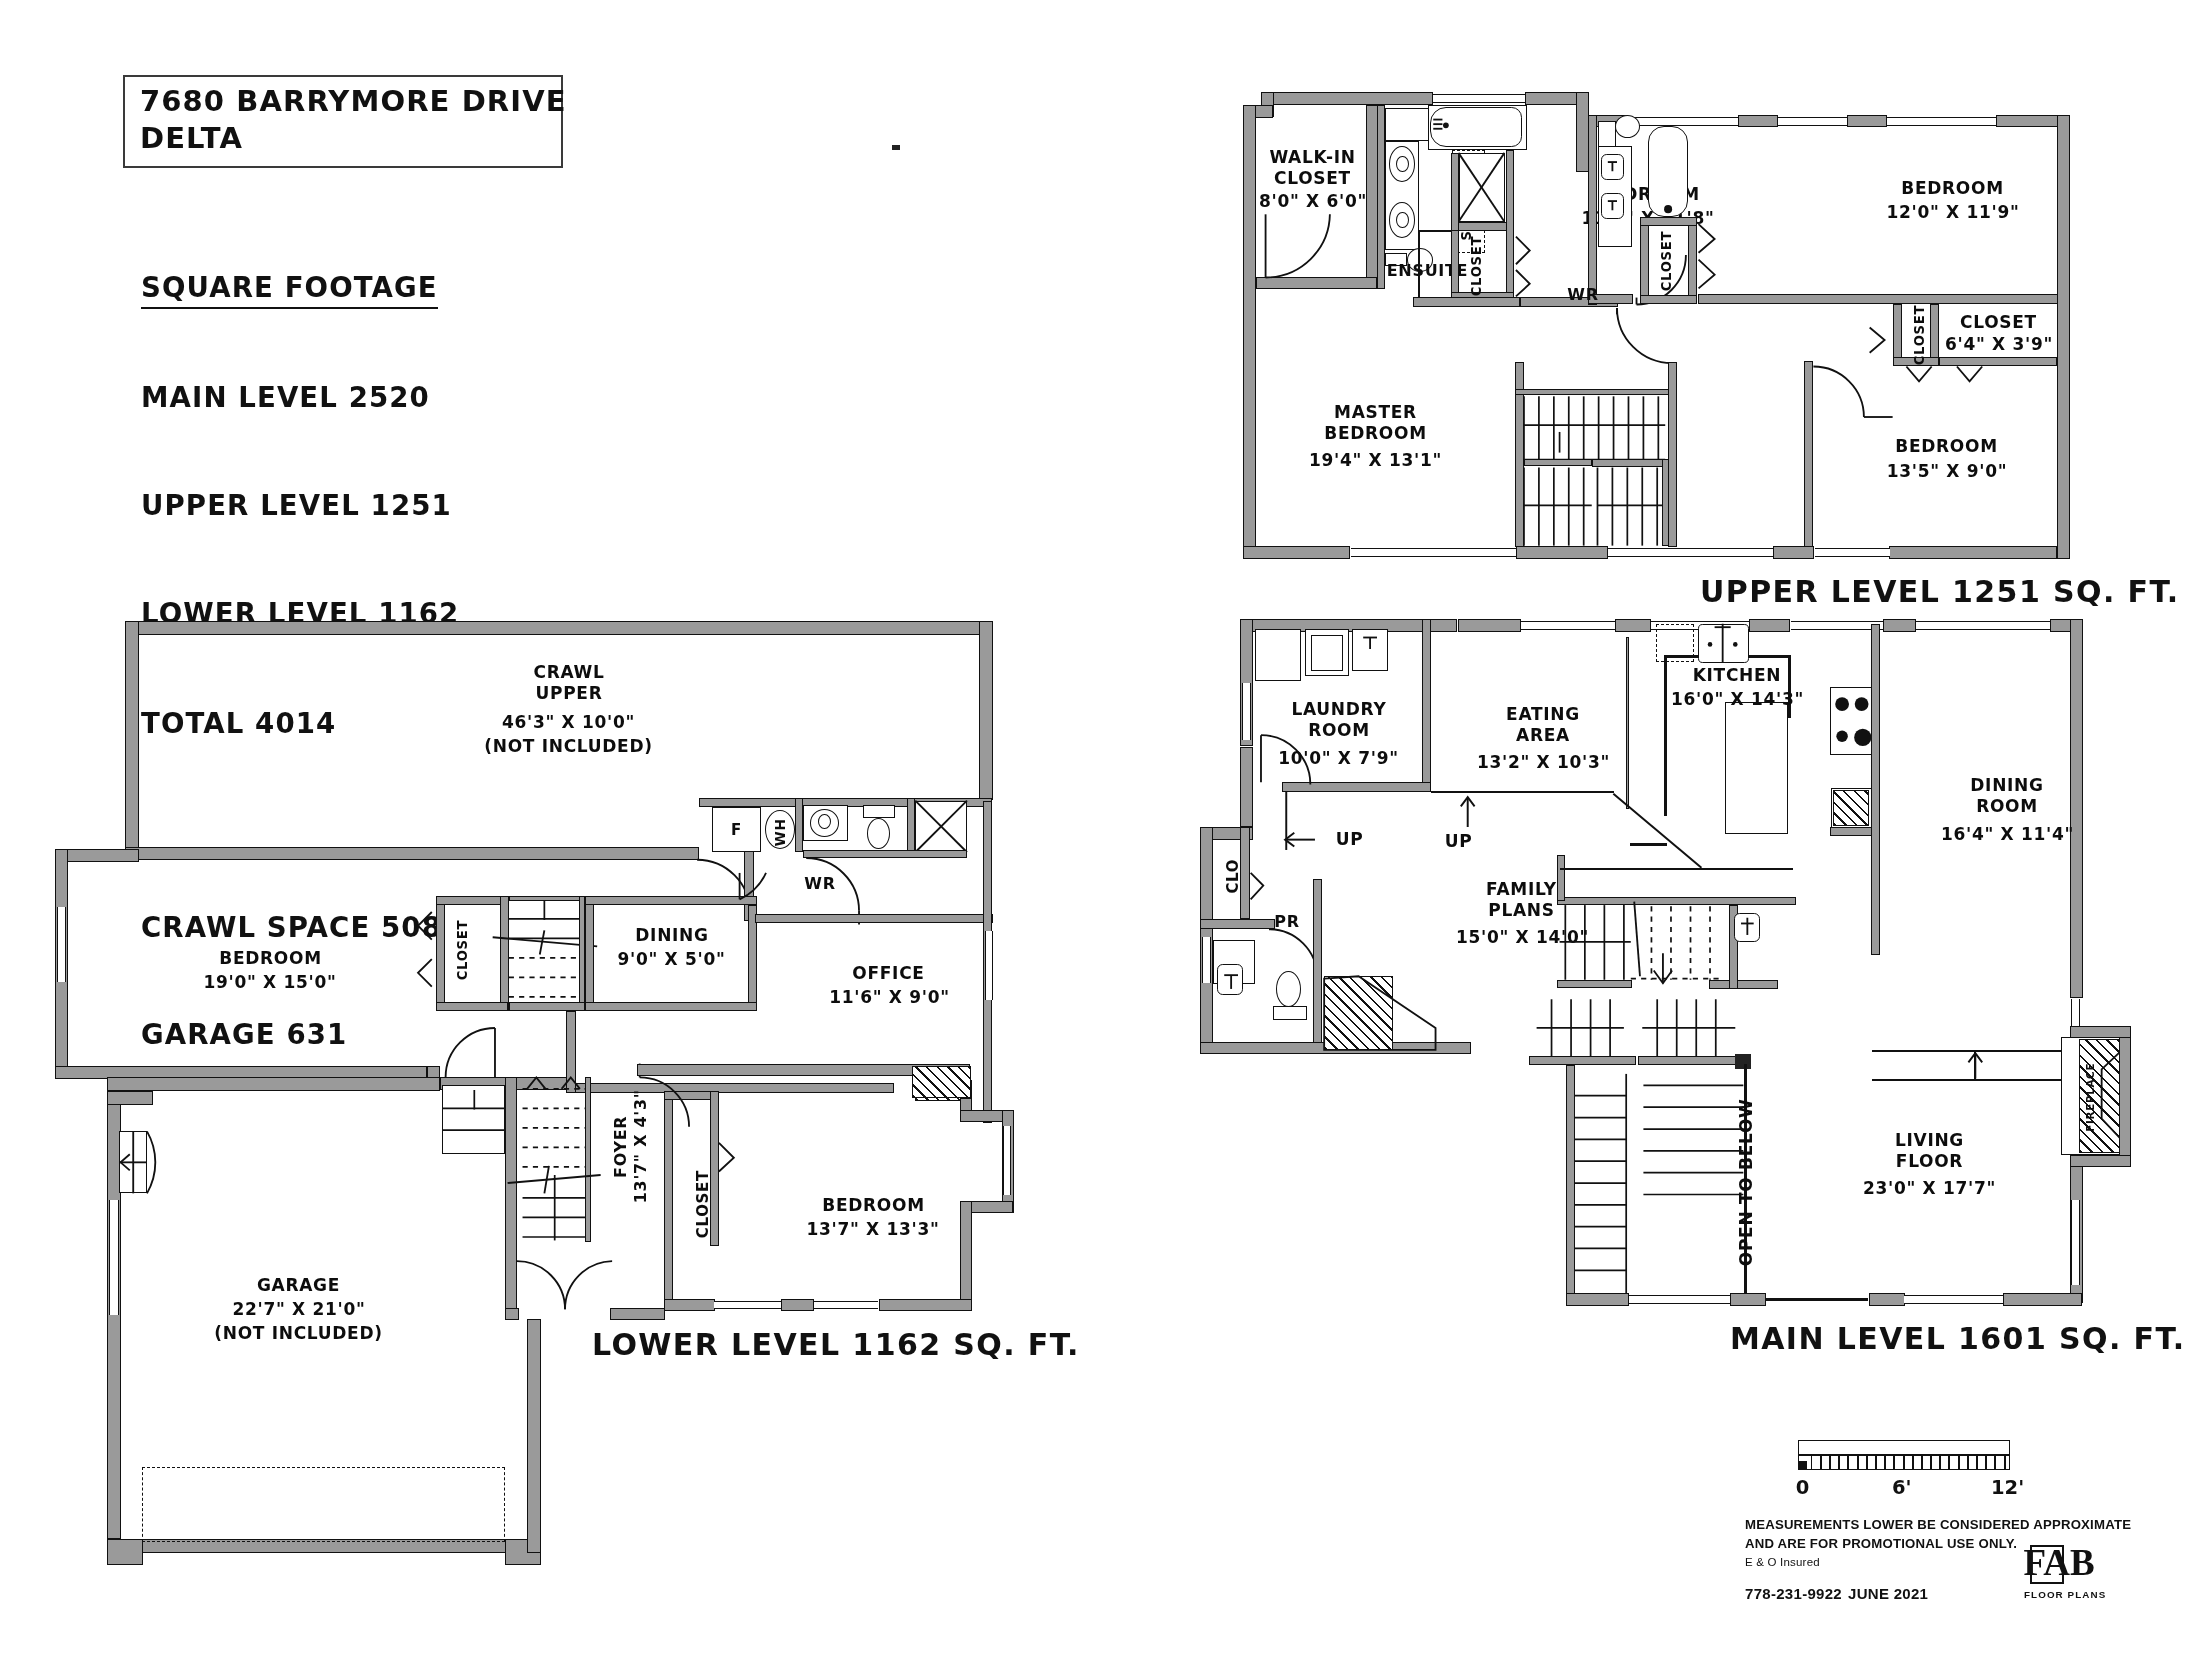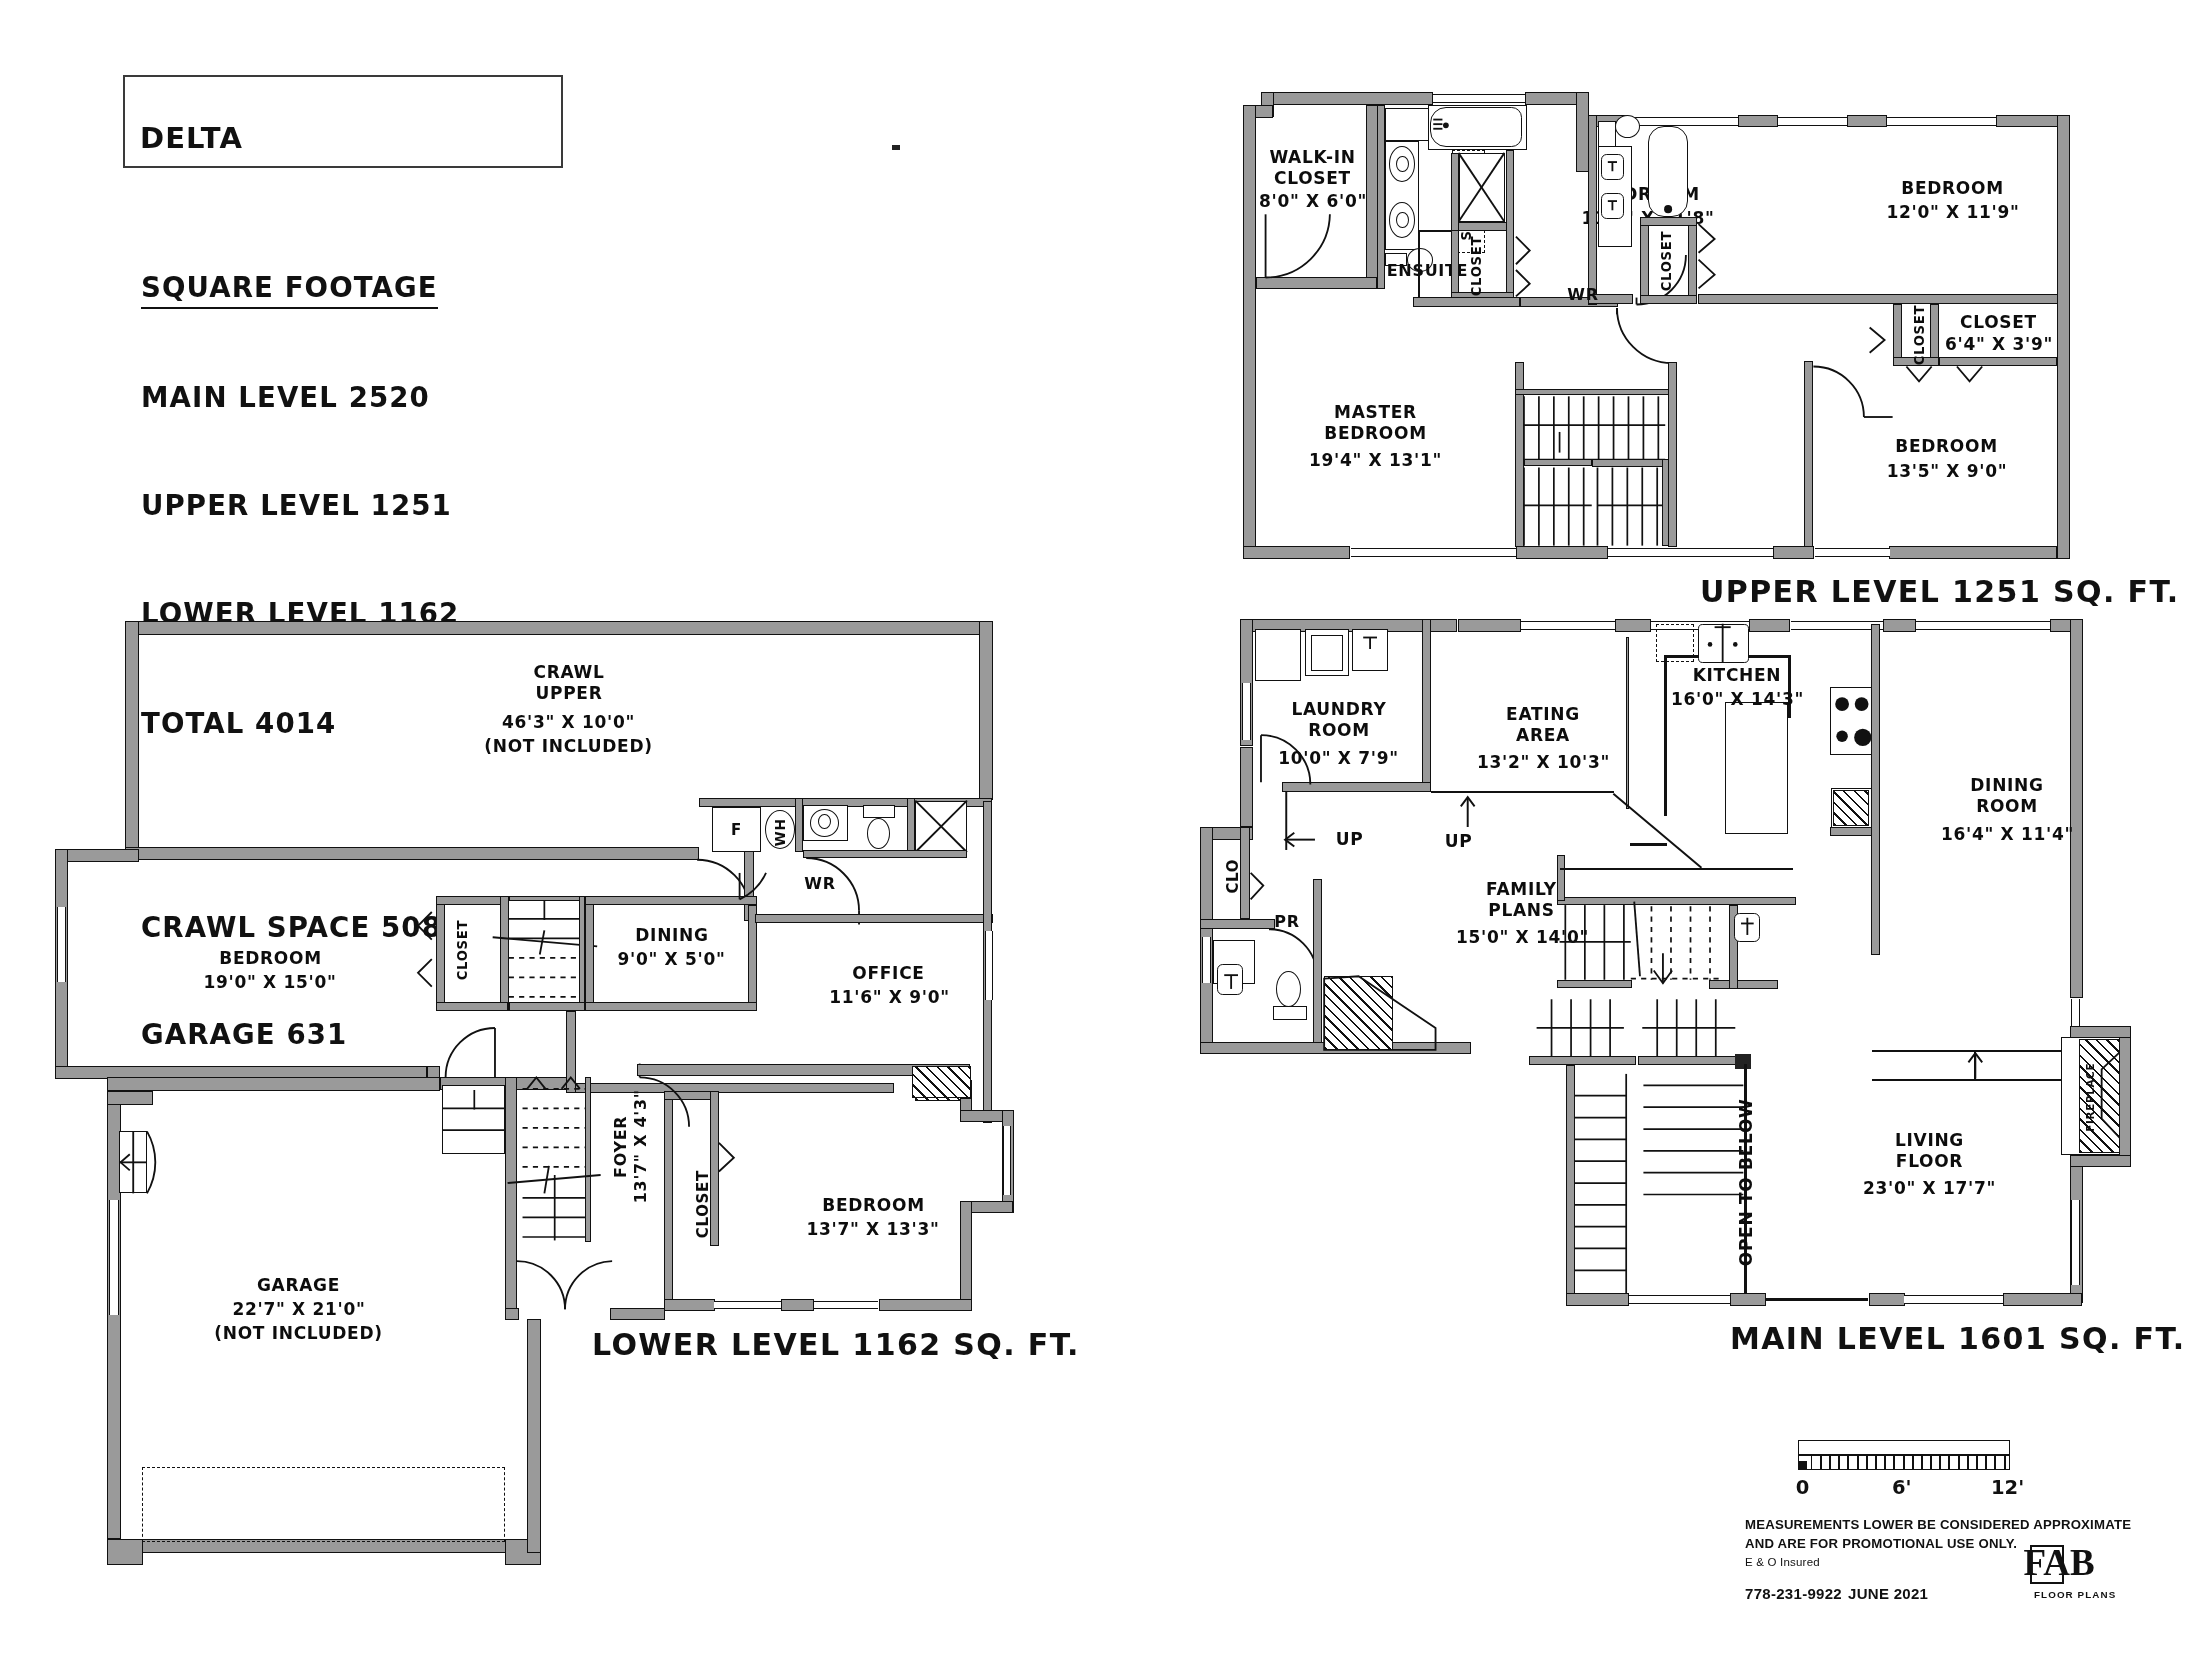--- a/index.html
+++ b/index.html
@@ -60,20 +60,21 @@
   .fabtxt{position:absolute;font-family:"Liberation Serif", serif;font-weight:700;font-size:37px;line-height:1;color:#111;}
   .fabsub{position:absolute;font-family:"Liberation Sans", sans-serif;font-weight:700;font-size:9.8px;letter-spacing:1.1px;color:#111;}
   .speck{position:absolute;background:#222;}
 </style>
 </head>
 <body>
 
 <div class="stage">
 
   <div class="titlecard" style="left:123px;top:75px;width:436px;height:89px;">
+    <div class="t" style="top:6.9px;">7680 BARRYMORE DRIVE</div>
     <div class="t" style="top:44px;">DELTA</div>
   </div>
 
   <div class="sfblock" style="left:141px;top:198px;">
     <div><span class="u">SQUARE FOOTAGE</span></div>
     <div>MAIN LEVEL 2520</div>
     <div>UPPER LEVEL 1251</div>
     <div><span class="u">LOWER LEVEL 1162</span></div>
     <div>TOTAL 4014</div>
     <div style="height:24px;"></div>
@@ -749,17 +750,17 @@
   <div class="discl" style="left:1745px;top:1515px;">MEASUREMENTS LOWER BE CONSIDERED APPROXIMATE</div>
   <div class="discl" style="left:1745px;top:1534px;">AND ARE FOR PROMOTIONAL USE ONLY.</div>
   <div class="discl sm" style="left:1745px;top:1554px;font-weight:400;font-size:11.5px;"><span>E &amp; O Insured</span></div>
 
   <div class="phone" style="left:1745px;top:1585px;">778-231-9922</div>
   <div class="phone" style="left:1848px;top:1585px;">JUNE 2021</div>
 
   <div class="fablogo" style="left:2020px;top:1543px;width:103px;height:63px;">
     <div class="fabbox" style="left:10.3px;top:2.3px;width:34px;height:39px;"></div>
     <div class="fabtxt" style="left:3.4px;top:1.1px;">FAB</div>
-    <div class="fabsub" style="left:14px;top:46px;">FLOOR PLANS</div>
+    <div class="fabsub" style="left:4px;top:46px;">FLOOR PLANS</div>
   </div>
 
 </div>
 
 
 </body></html>

